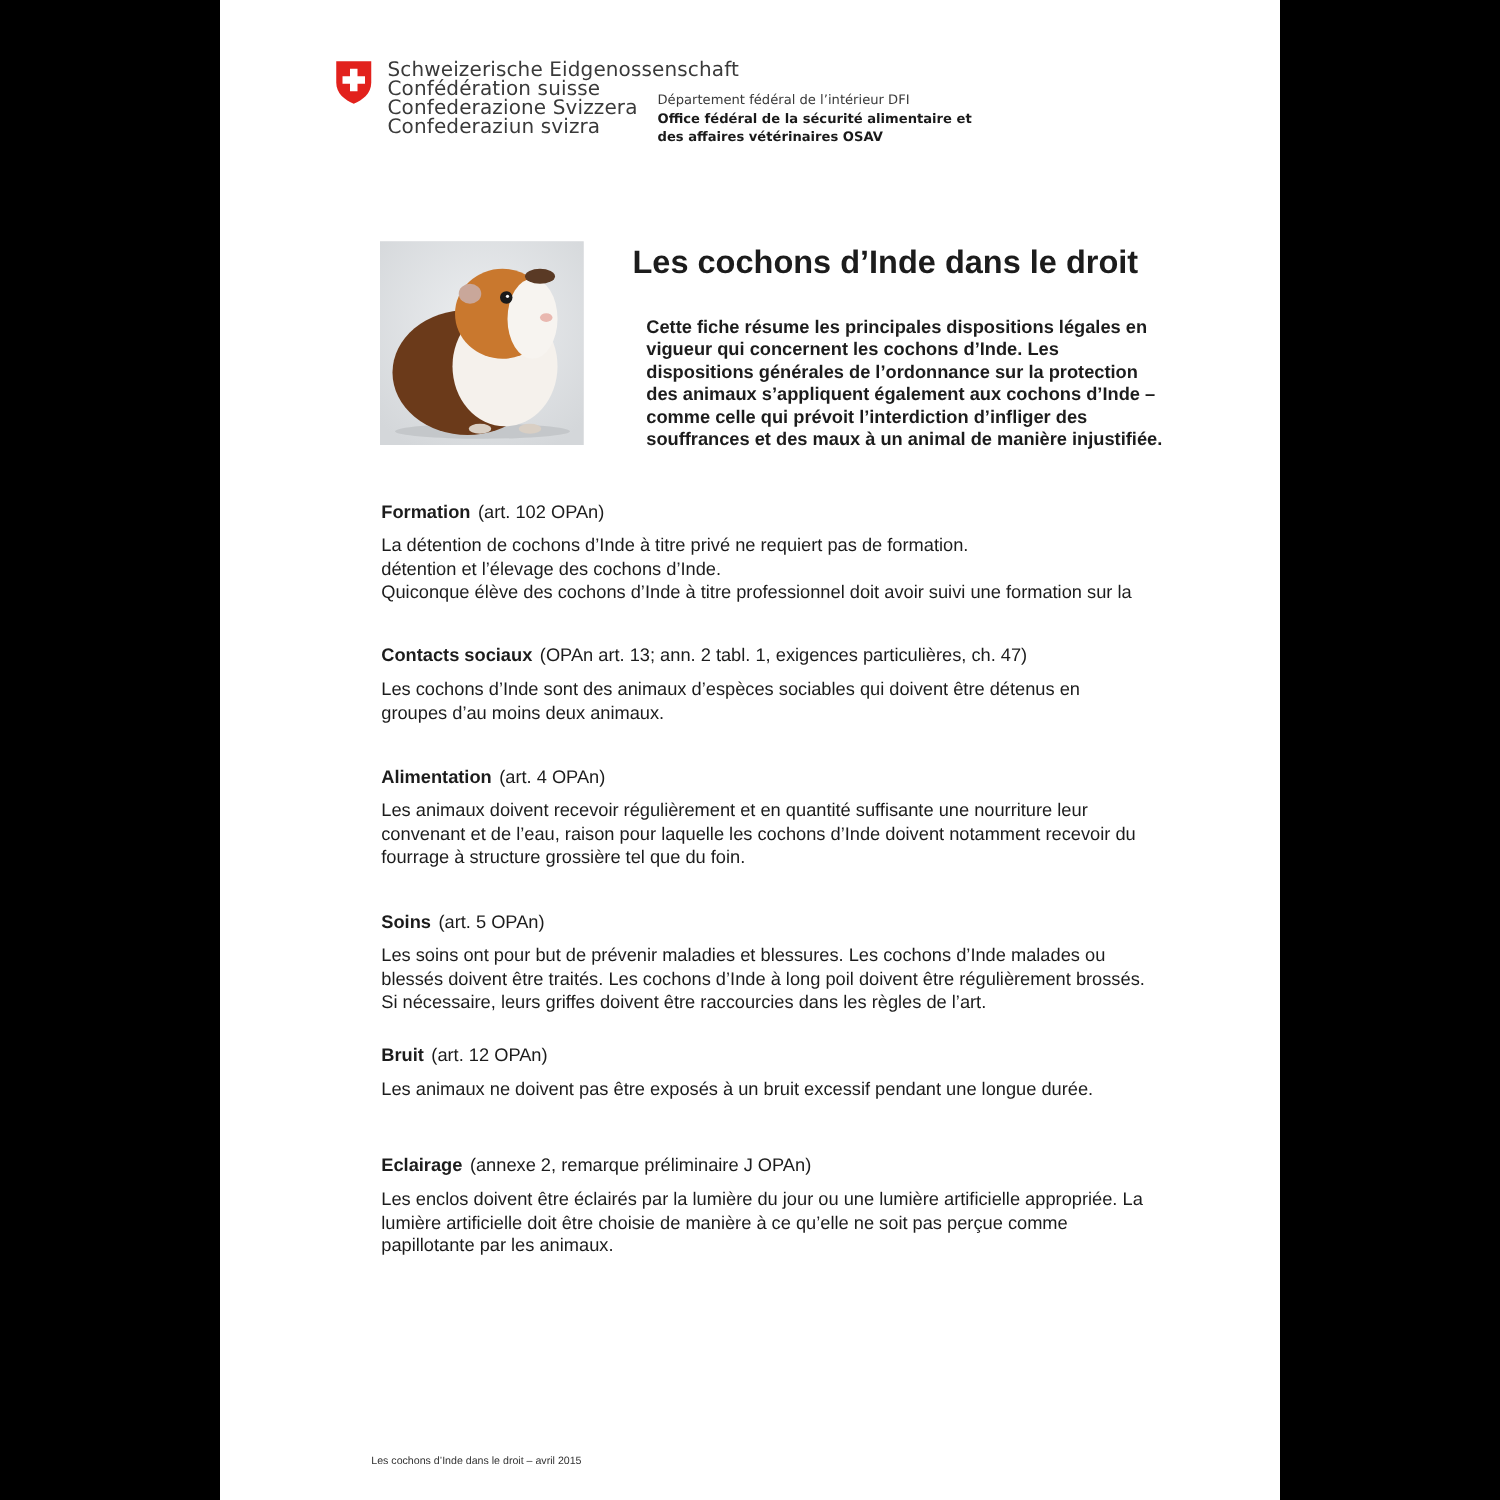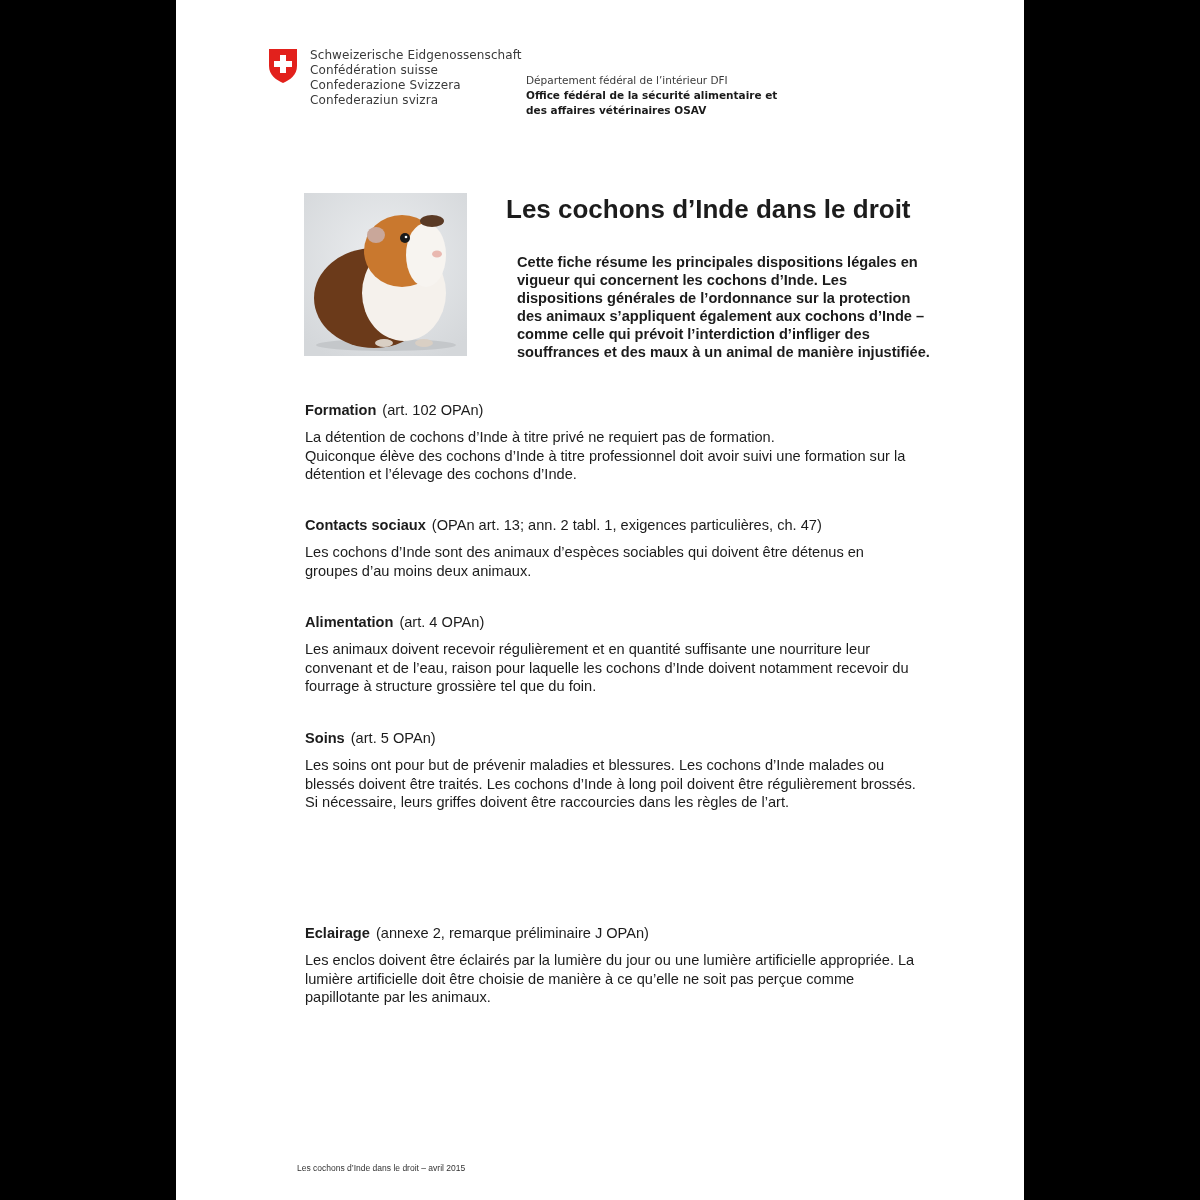--- a/index.html
+++ b/index.html
@@ -29,21 +29,21 @@
       left: 92px;
       top: 48px;
       width: 30px;
       height: 36px;
     }
     .confed {
       position: absolute;
       left: 134px;
       top: 48px;
       font-family: "DejaVu Sans", sans-serif;
-      font-size: 12px;
+      font-size: 16px;
       line-height: 15px;
       color: #3a3a3a;
       letter-spacing: 0.1px;
     }
     .confed div { white-space: nowrap; }
     .dept {
       position: absolute;
       left: 350px;
       top: 48px;
       font-family: "DejaVu Sans", sans-serif;
@@ -187,22 +187,22 @@
     <div>comme celle qui prévoit l’interdiction d’infliger des</div>
     <div>souffrances et des maux à un animal de manière injustifiée.</div>
   </div>
 
   <div class="section" style="top:401px;">
     <div class="section-head">
       <span class="label">Formation</span><span class="ref">(art. 102 OPAn)</span>
     </div>
     <div class="section-body">
       <div>La détention de cochons d’Inde à titre privé ne requiert pas de formation.</div>
+      <div>détention et l’élevage des cochons d’Inde.</div>
       <div>Quiconque élève des cochons d’Inde à titre professionnel doit avoir suivi une formation sur la</div>
-      <div>détention et l’élevage des cochons d’Inde.</div>
     </div>
   </div>
 
   <div class="section" style="top:516px;">
     <div class="section-head">
       <span class="label">Contacts sociaux</span><span class="ref">(OPAn art. 13; ann. 2 tabl. 1, exigences particulières, ch. 47)</span>
     </div>
     <div class="section-body">
       <div>Les cochons d’Inde sont des animaux d’espèces sociables qui doivent être détenus en</div>
       <div>groupes d’au moins deux animaux.</div>
@@ -224,20 +224,28 @@
     <div class="section-head">
       <span class="label">Soins</span><span class="ref">(art. 5 OPAn)</span>
     </div>
     <div class="section-body">
       <div>Les soins ont pour but de prévenir maladies et blessures. Les cochons d’Inde malades ou</div>
       <div>blessés doivent être traités. Les cochons d’Inde à long poil doivent être régulièrement brossés.</div>
       <div>Si nécessaire, leurs griffes doivent être raccourcies dans les règles de l’art.</div>
     </div>
   </div>
 
+  <div class="section" style="top:836px;">
+    <div class="section-head">
+      <span class="label">Bruit</span><span class="ref">(art. 12 OPAn)</span>
+    </div>
+    <div class="section-body">
+      <div>Les animaux ne doivent pas être exposés à un bruit excessif pendant une longue durée.</div>
+    </div>
+  </div>
 
   <div class="section" style="top:924px;">
     <div class="section-head">
       <span class="label">Eclairage</span><span class="ref">(annexe 2, remarque préliminaire J OPAn)</span>
     </div>
     <div class="section-body">
       <div>Les enclos doivent être éclairés par la lumière du jour ou une lumière artificielle appropriée. La</div>
       <div>lumière artificielle doit être choisie de manière à ce qu’elle ne soit pas perçue comme</div>
       <div>papillotante par les animaux.</div>
     </div>

